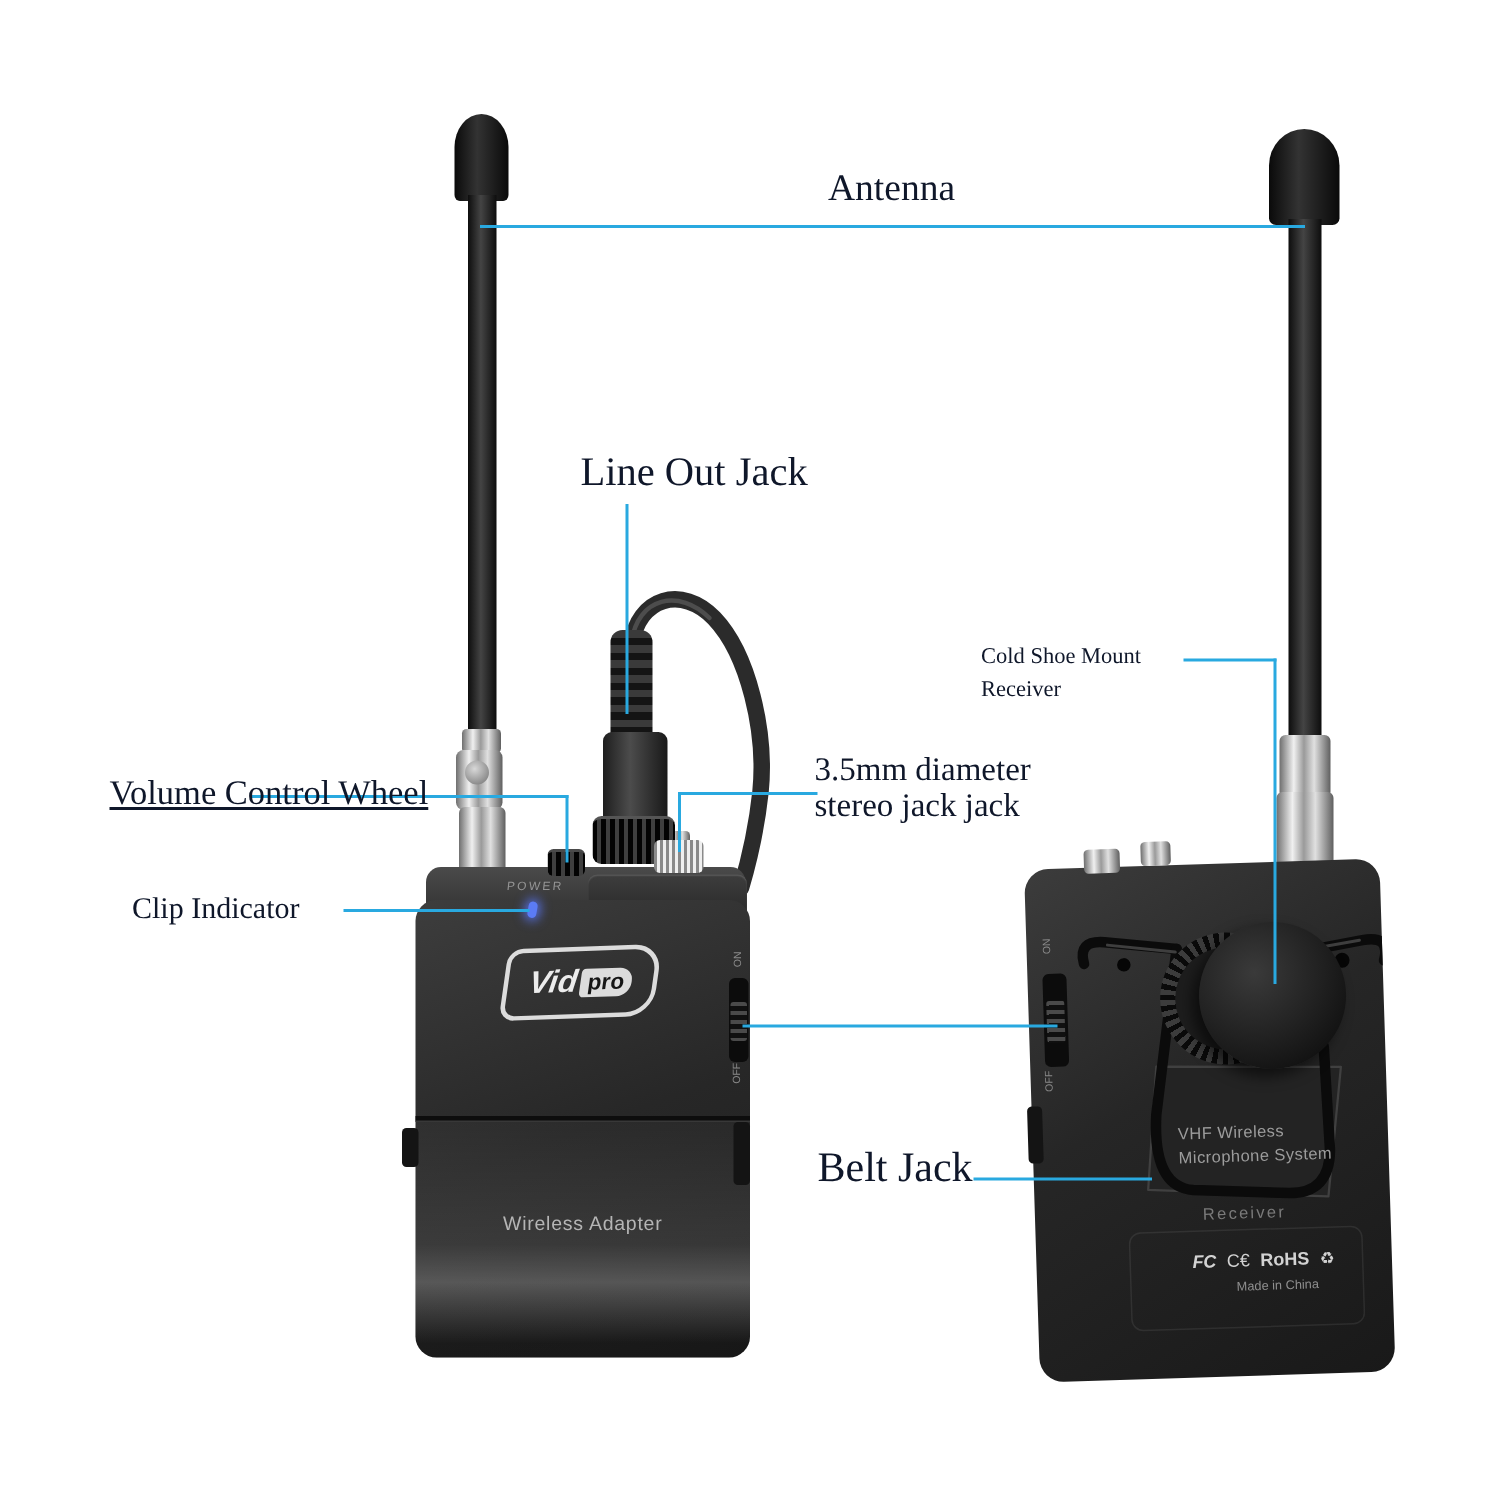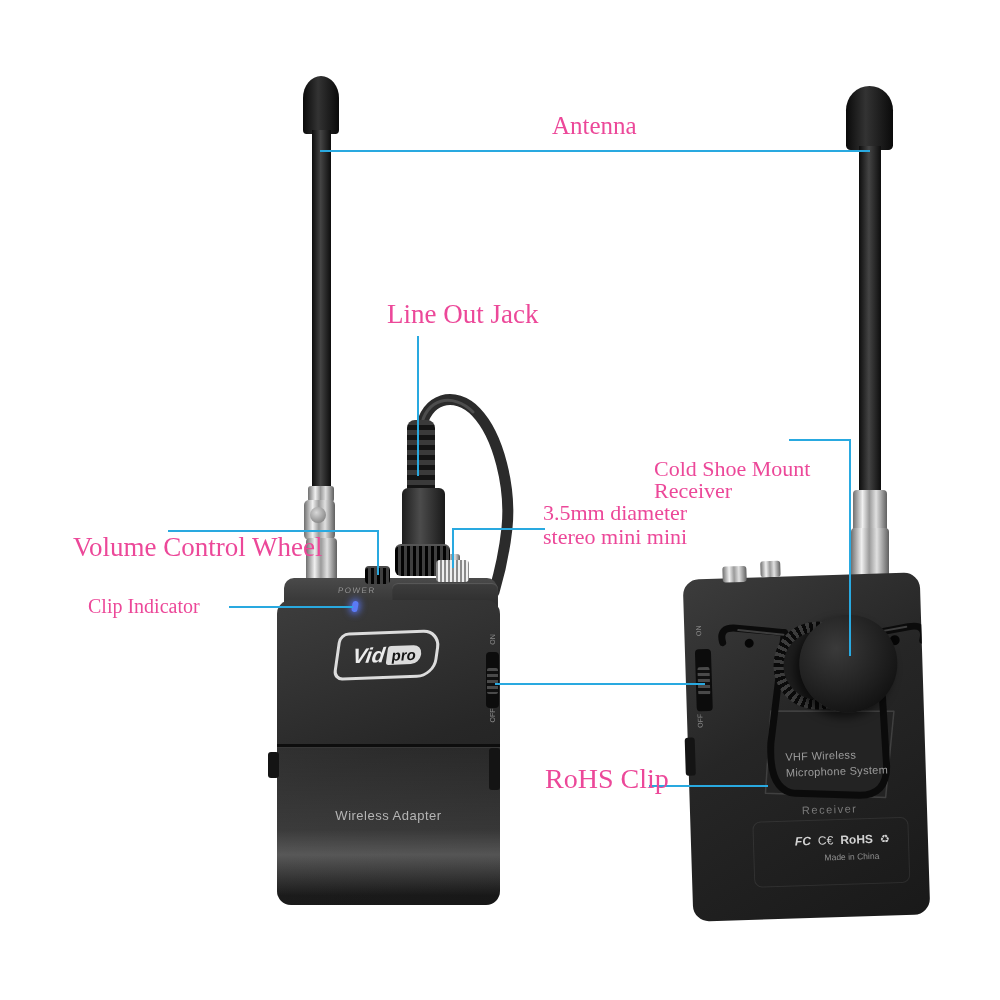--- a/index.html
+++ b/index.html
@@ -1,21 +1,21 @@
 <!DOCTYPE html>
 <html><head>
 <meta charset="utf-8">
 <style>
   html,body{margin:0;padding:0;}
   body{font-family:"Liberation Sans",sans-serif;}
   .canvas{position:relative;width:1000px;height:1000px;background:#ffffff;overflow:hidden;}
   .abs{position:absolute;}
 
   
-  .label{position:absolute;font-family:"Liberation Serif",serif;color:#ec4899;z-index:30;white-space:nowrap;}
+  .label{position:absolute;font-family:"Liberation Serif",serif;color:#0f172a;z-index:30;white-space:nowrap;}
   .lead{position:absolute;background:#29a9e0;z-index:25;}
   .lead.h{height:2px;}
   .lead.v{width:2px;}
 
   
   .chrome{background:linear-gradient(90deg,#6f6f6f 0%,#f0f0f0 28%,#9a9a9a 48%,#e0e0e0 68%,#5f5f5f 100%);}
   .chrome-knurl{background:repeating-linear-gradient(90deg,#8a8a8a 0 2px,#efefef 2px 4px);}
   .black-knurl{background:repeating-linear-gradient(90deg,#030303 0 3px,#3f3f3f 3px 6px);}
 
   
@@ -183,25 +183,25 @@
   <div class="lead h" style="left:168px;top:530px;width:211px;"></div>
   <div class="lead v" style="left:377px;top:530px;height:45px;"></div>
   <div class="lead h" style="left:229px;top:606px;width:124px;"></div>
   <div class="lead h" style="left:452px;top:528px;width:93px;"></div>
   <div class="lead v" style="left:452px;top:528px;height:40px;"></div>
   <div class="lead h" style="left:495px;top:683px;width:210px;"></div>
   <div class="lead h" style="left:649px;top:785px;width:119px;"></div>
 
   <div class="label" style="left:552px;top:112px;font-size:25px;">Antenna</div>
   <div class="label" style="left:387px;top:299px;font-size:27px;text-align:right;">Line Out Jack</div>
-  <div class="label" style="left:654px;top:427px;font-size:22px;line-height:22px;margin-top:31px;">
+  <div class="label" style="left:654px;top:427px;font-size:15px;line-height:22px;">
     <div>Cold Shoe Mount</div>
     <div>Receiver</div>
   </div>
-  <div class="label" style="left:73px;top:532px;font-size:27px;">Volume Control Wheel</div>
+  <div class="label" style="left:73px;top:516px;font-size:23px;text-decoration:underline;">Volume Control Wheel</div>
   <div class="label" style="left:88px;top:595px;font-size:20px;">Clip Indicator</div>
   <div class="label" style="left:543px;top:501px;font-size:22px;line-height:24px;">
     <div>3.5mm diameter</div>
-    <div>stereo mini mini</div>
-  </div>
-  <div class="label" style="left:545px;top:763px;font-size:28px;">RoHS Clip</div>
+    <div>stereo jack jack</div>
+  </div>
+  <div class="label" style="left:545px;top:763px;font-size:28px;">Belt Jack</div>
 
 </div>
 
 </body></html>

